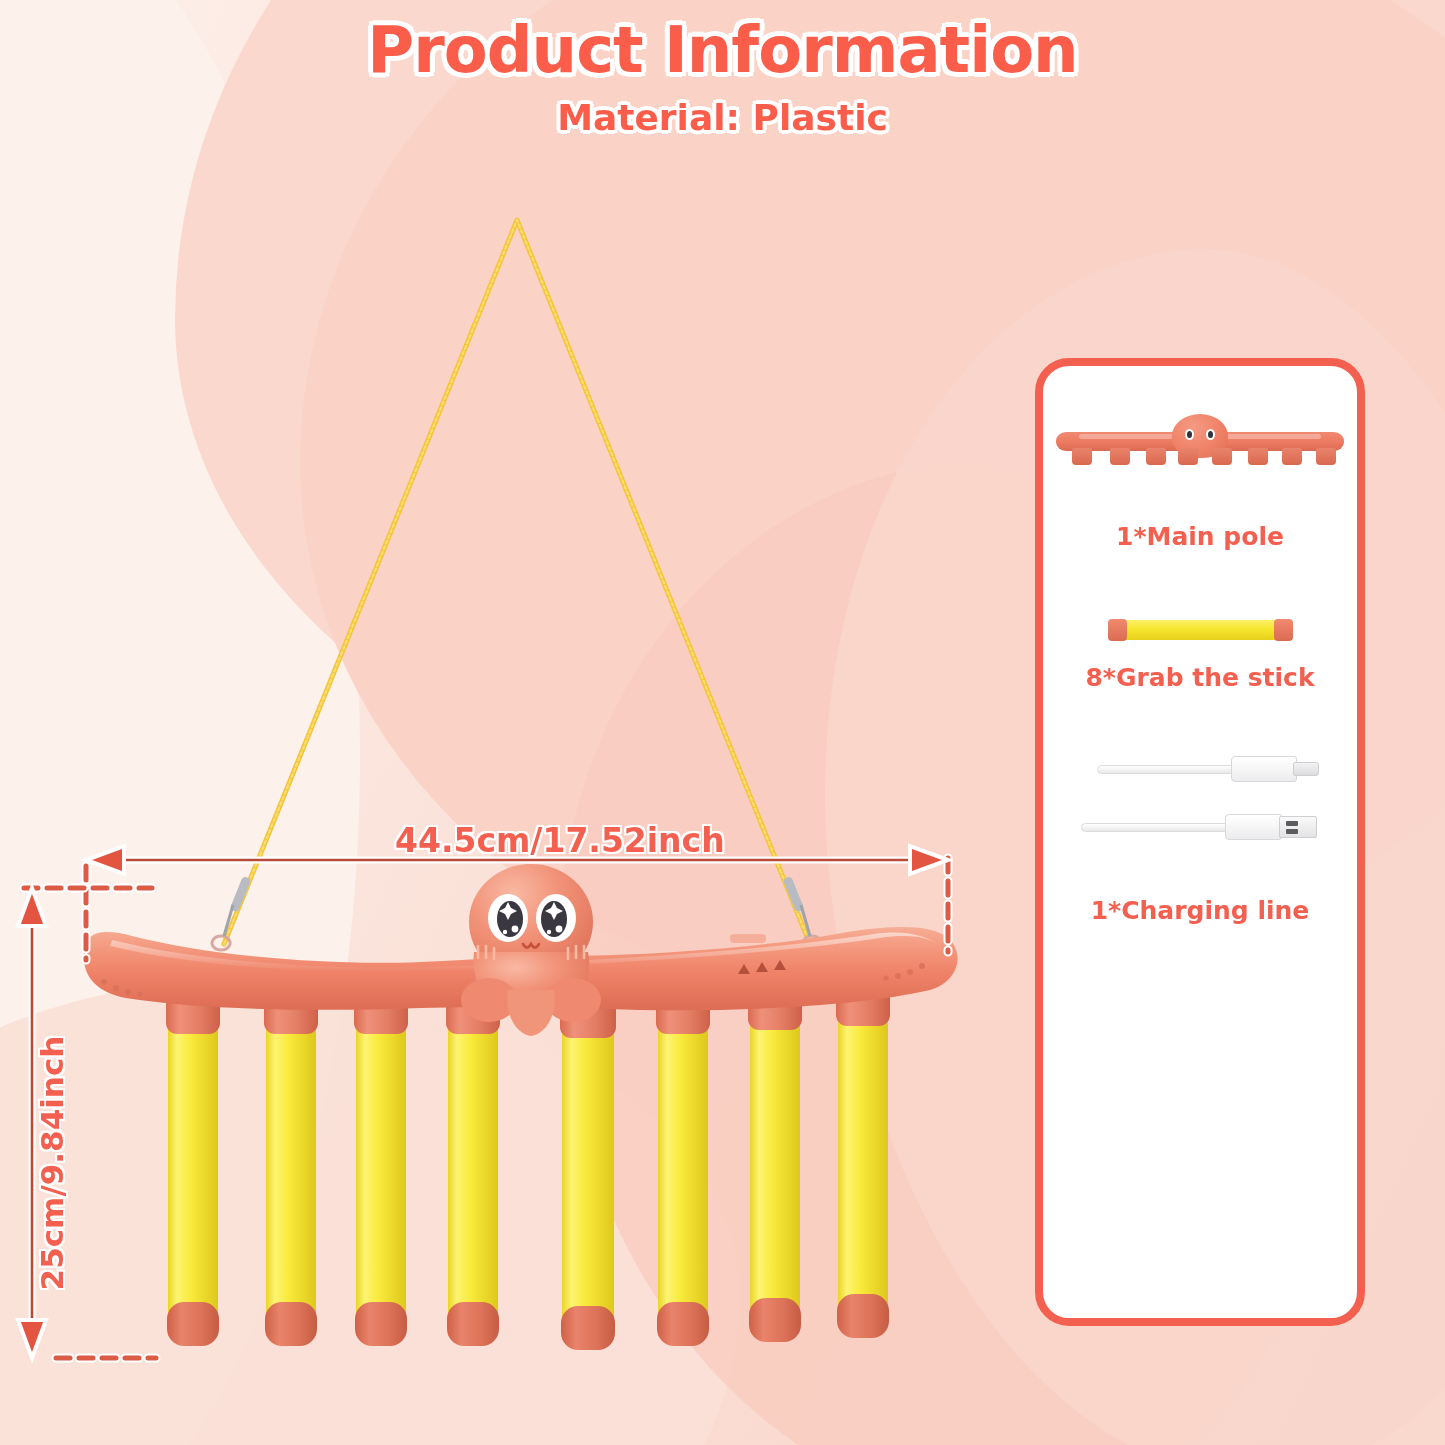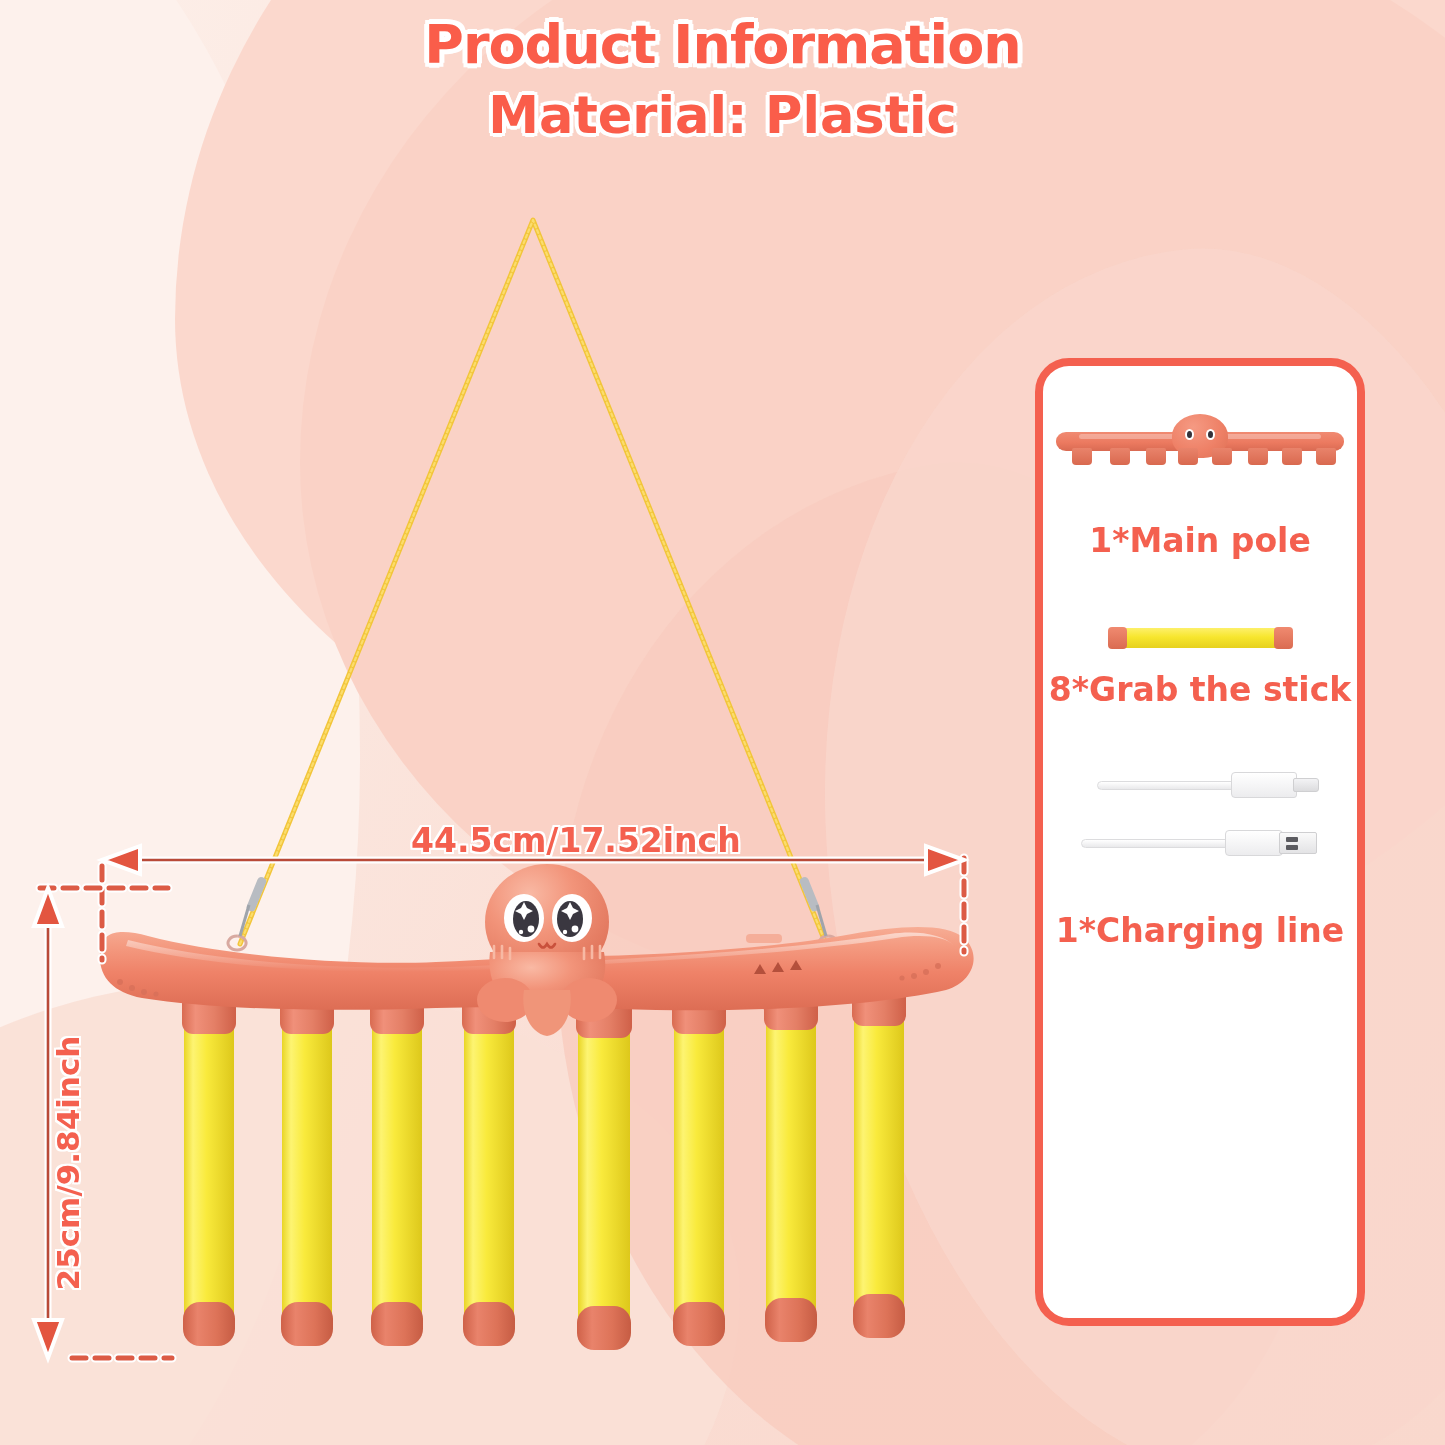--- a/index.html
+++ b/index.html
@@ -69,47 +69,47 @@
     border-radius:0 48% 46% 0 / 0 52% 48% 0;
   }
 
   
   .titles {
     position:absolute; left:0; top:18px; width:1445px;
     text-align:center; z-index:20;
   }
   .main-title {
     font-family:"DejaVu Sans", sans-serif;
-    font-size:54px;
+    font-size:64px;
     font-weight:bold;
     color:#fa5d4a;
     letter-spacing:-1px;
     line-height:1;
     -webkit-text-stroke:0px;
     text-shadow:
       3px 0 0 #fff, -3px 0 0 #fff, 0 3px 0 #fff, 0 -3px 0 #fff,
       3px 3px 0 #fff, -3px 3px 0 #fff, 3px -3px 0 #fff, -3px -3px 0 #fff,
       5px 0 0 #fff, -5px 0 0 #fff, 0 5px 0 #fff, 0 -5px 0 #fff,
       4px 4px 0 #fff, -4px 4px 0 #fff, 4px -4px 0 #fff, -4px -4px 0 #fff;
   }
   .sub-title {
     font-family:"DejaVu Sans", sans-serif;
-    font-size:51px;
+    font-size:36px;
     font-weight:bold;
     color:#fa5d4a;
     margin-top:18px;
     line-height:1;
     text-shadow:
       2px 0 0 #fff, -2px 0 0 #fff, 0 2px 0 #fff, 0 -2px 0 #fff,
       3px 3px 0 #fff, -3px 3px 0 #fff, 3px -3px 0 #fff, -3px -3px 0 #fff,
       4px 0 0 #fff, -4px 0 0 #fff, 0 4px 0 #fff, 0 -4px 0 #fff;
   }
 
   
-  #product-area { position:absolute; left:16px; top:0; width:1060px; height:1345px; z-index:10; }
+  #product-area { position:absolute; left:0; top:0; width:1060px; height:1345px; z-index:10; }
 
   
   .dim-h-label {
     position:absolute; left:395px; top:821px;
     font-size:33px; font-weight:bold; color:#f4604f;
     text-shadow:2px 0 0 #fff,-2px 0 0 #fff,0 2px 0 #fff,0 -2px 0 #fff,
                 2px 2px 0 #fff,-2px 2px 0 #fff,2px -2px 0 #fff,-2px -2px 0 #fff;
     white-space:nowrap;
     z-index:30;
   }
@@ -134,21 +134,21 @@
     background:#ffffff;
     border:8px solid #f4604f;
     border-radius:34px;
     z-index:25;
     display:flex;
     flex-direction:column;
     align-items:center;
   }
   .part-row { width:100%; display:flex; flex-direction:column; align-items:center; }
   .part-label {
-    font-size:33px; font-weight:bold; color:#f4604f;
+    font-size:25px; font-weight:bold; color:#f4604f;
     text-align:center; line-height:1;
     white-space:nowrap;
   }
   .part-art { display:flex; align-items:center; justify-content:center; }
 
   
   .tn-pole { width:300px; height:62px; position:relative; }
   .tn-pole-bar {
     position:absolute; left:6px; top:22px; width:288px; height:19px;
     background:linear-gradient(180deg,#f08a72 0%,#ec7a60 55%,#d96a52 100%);

